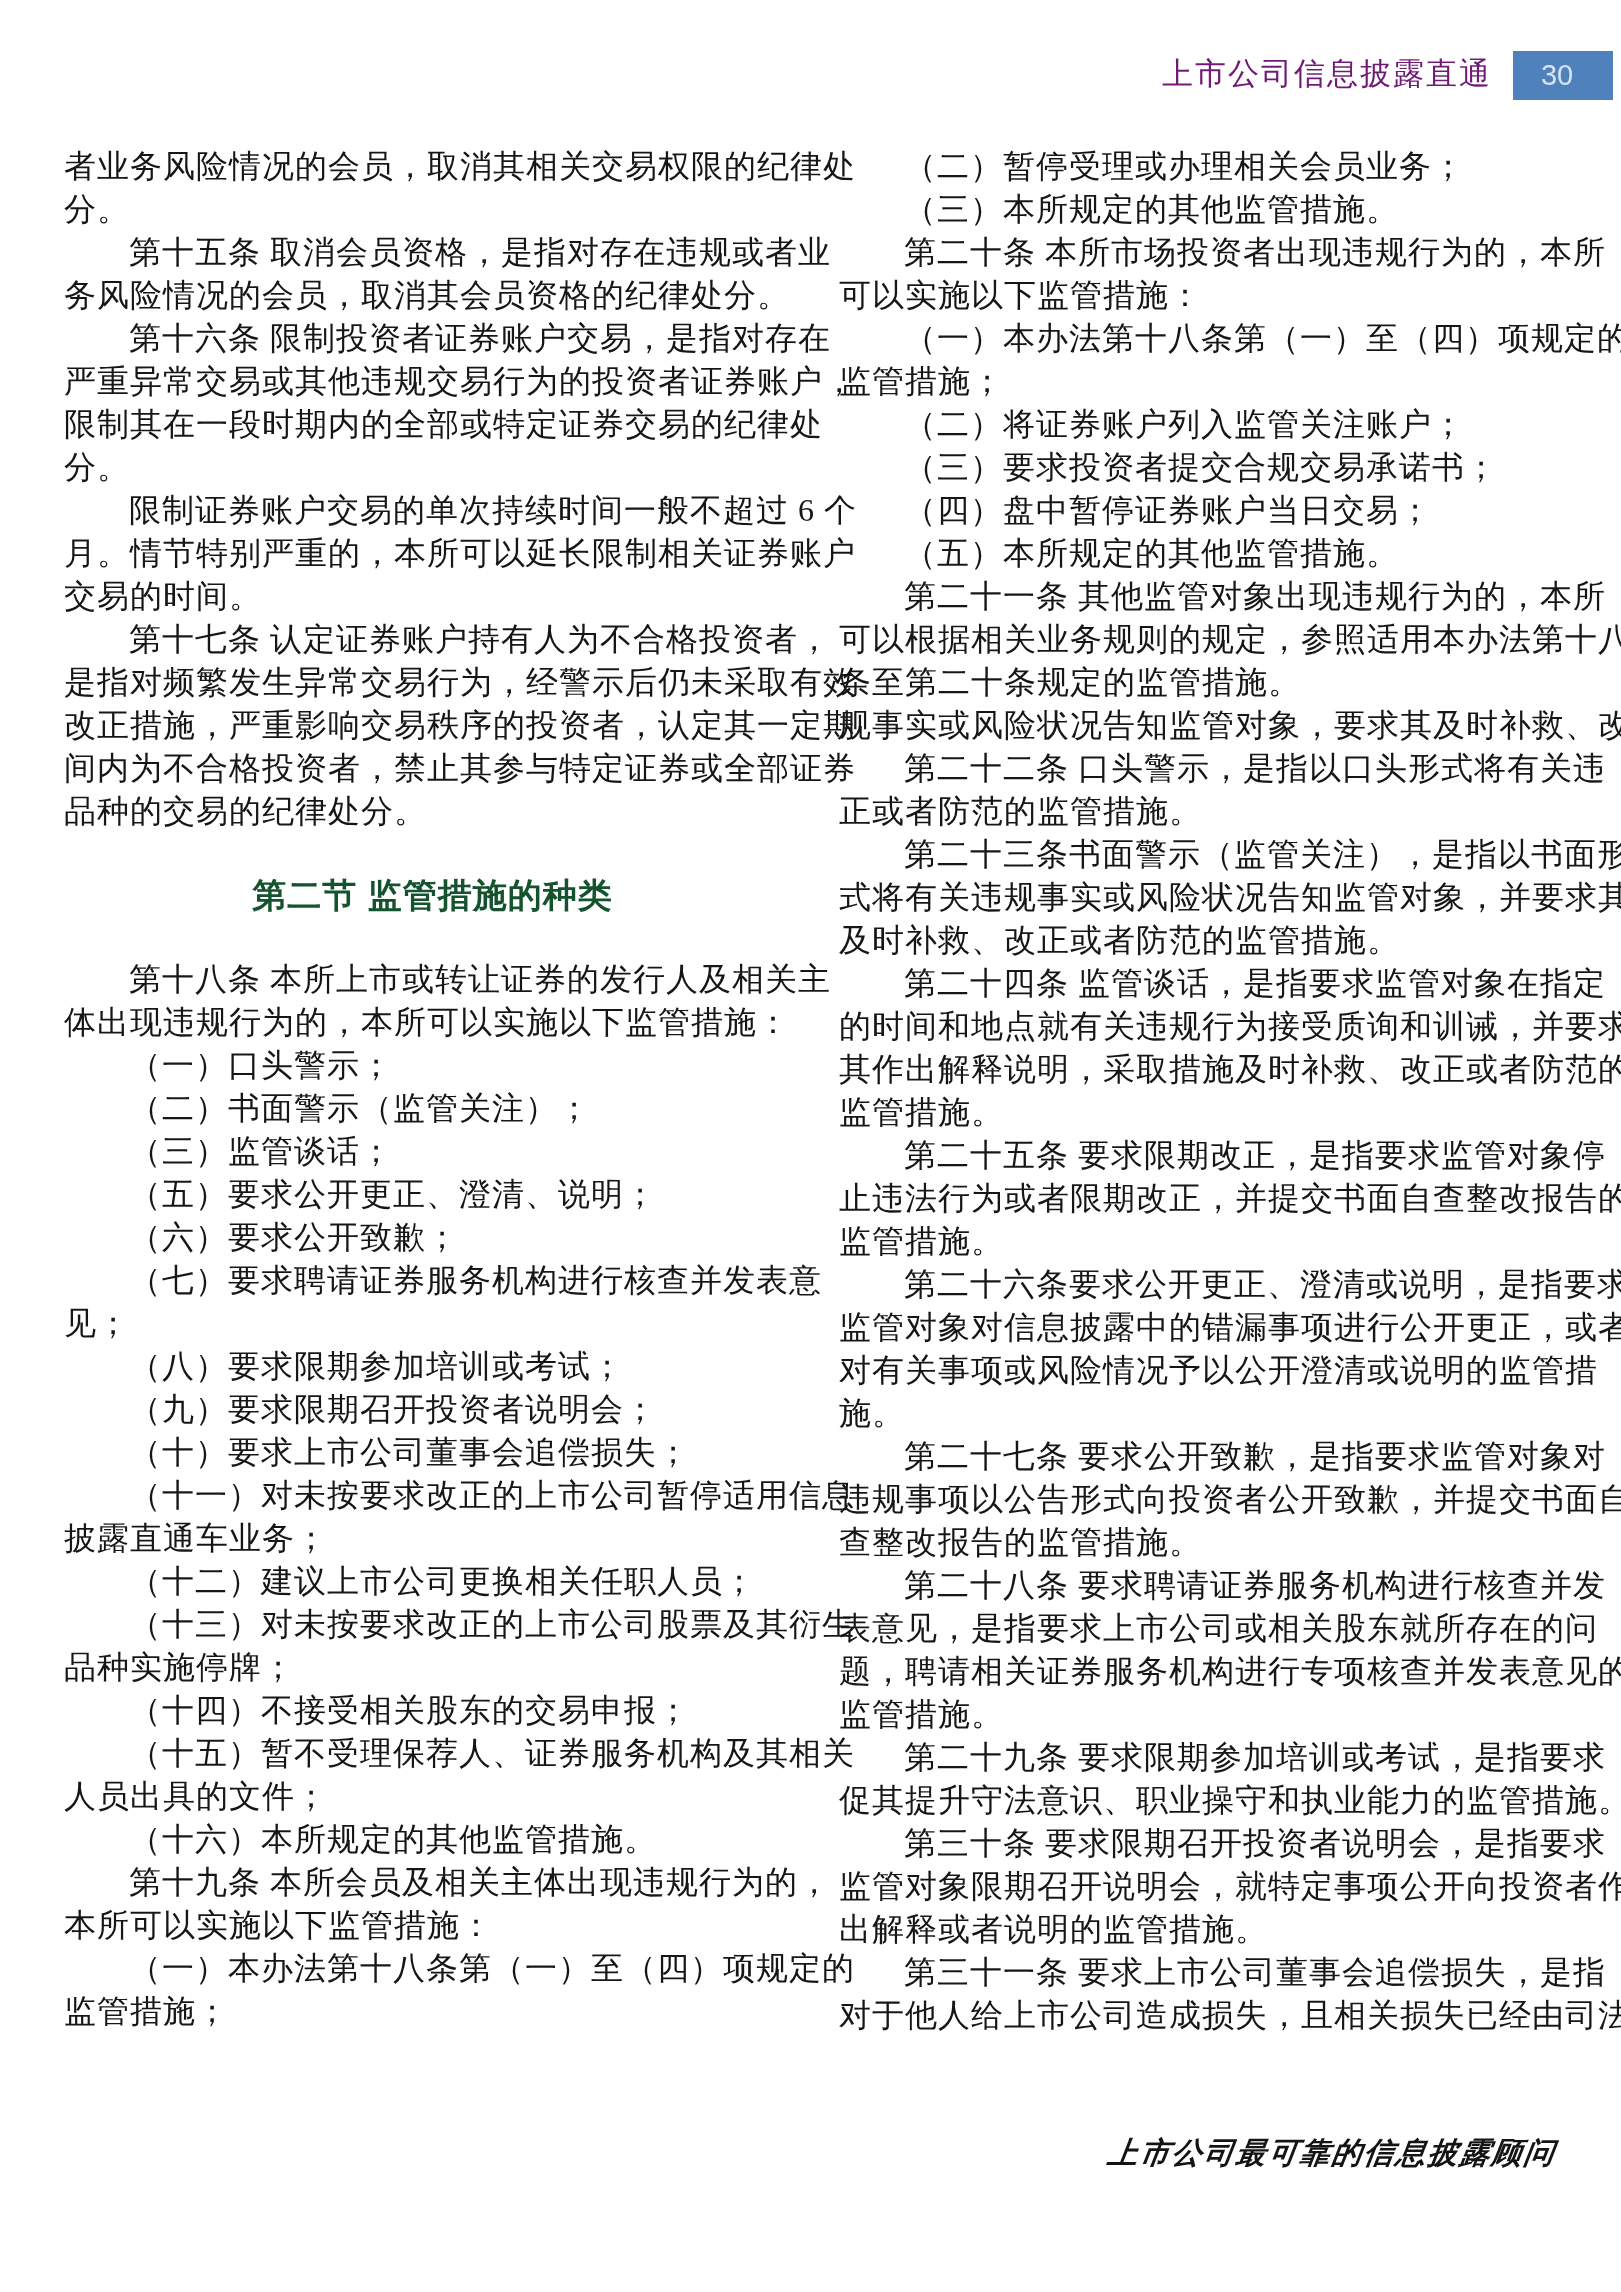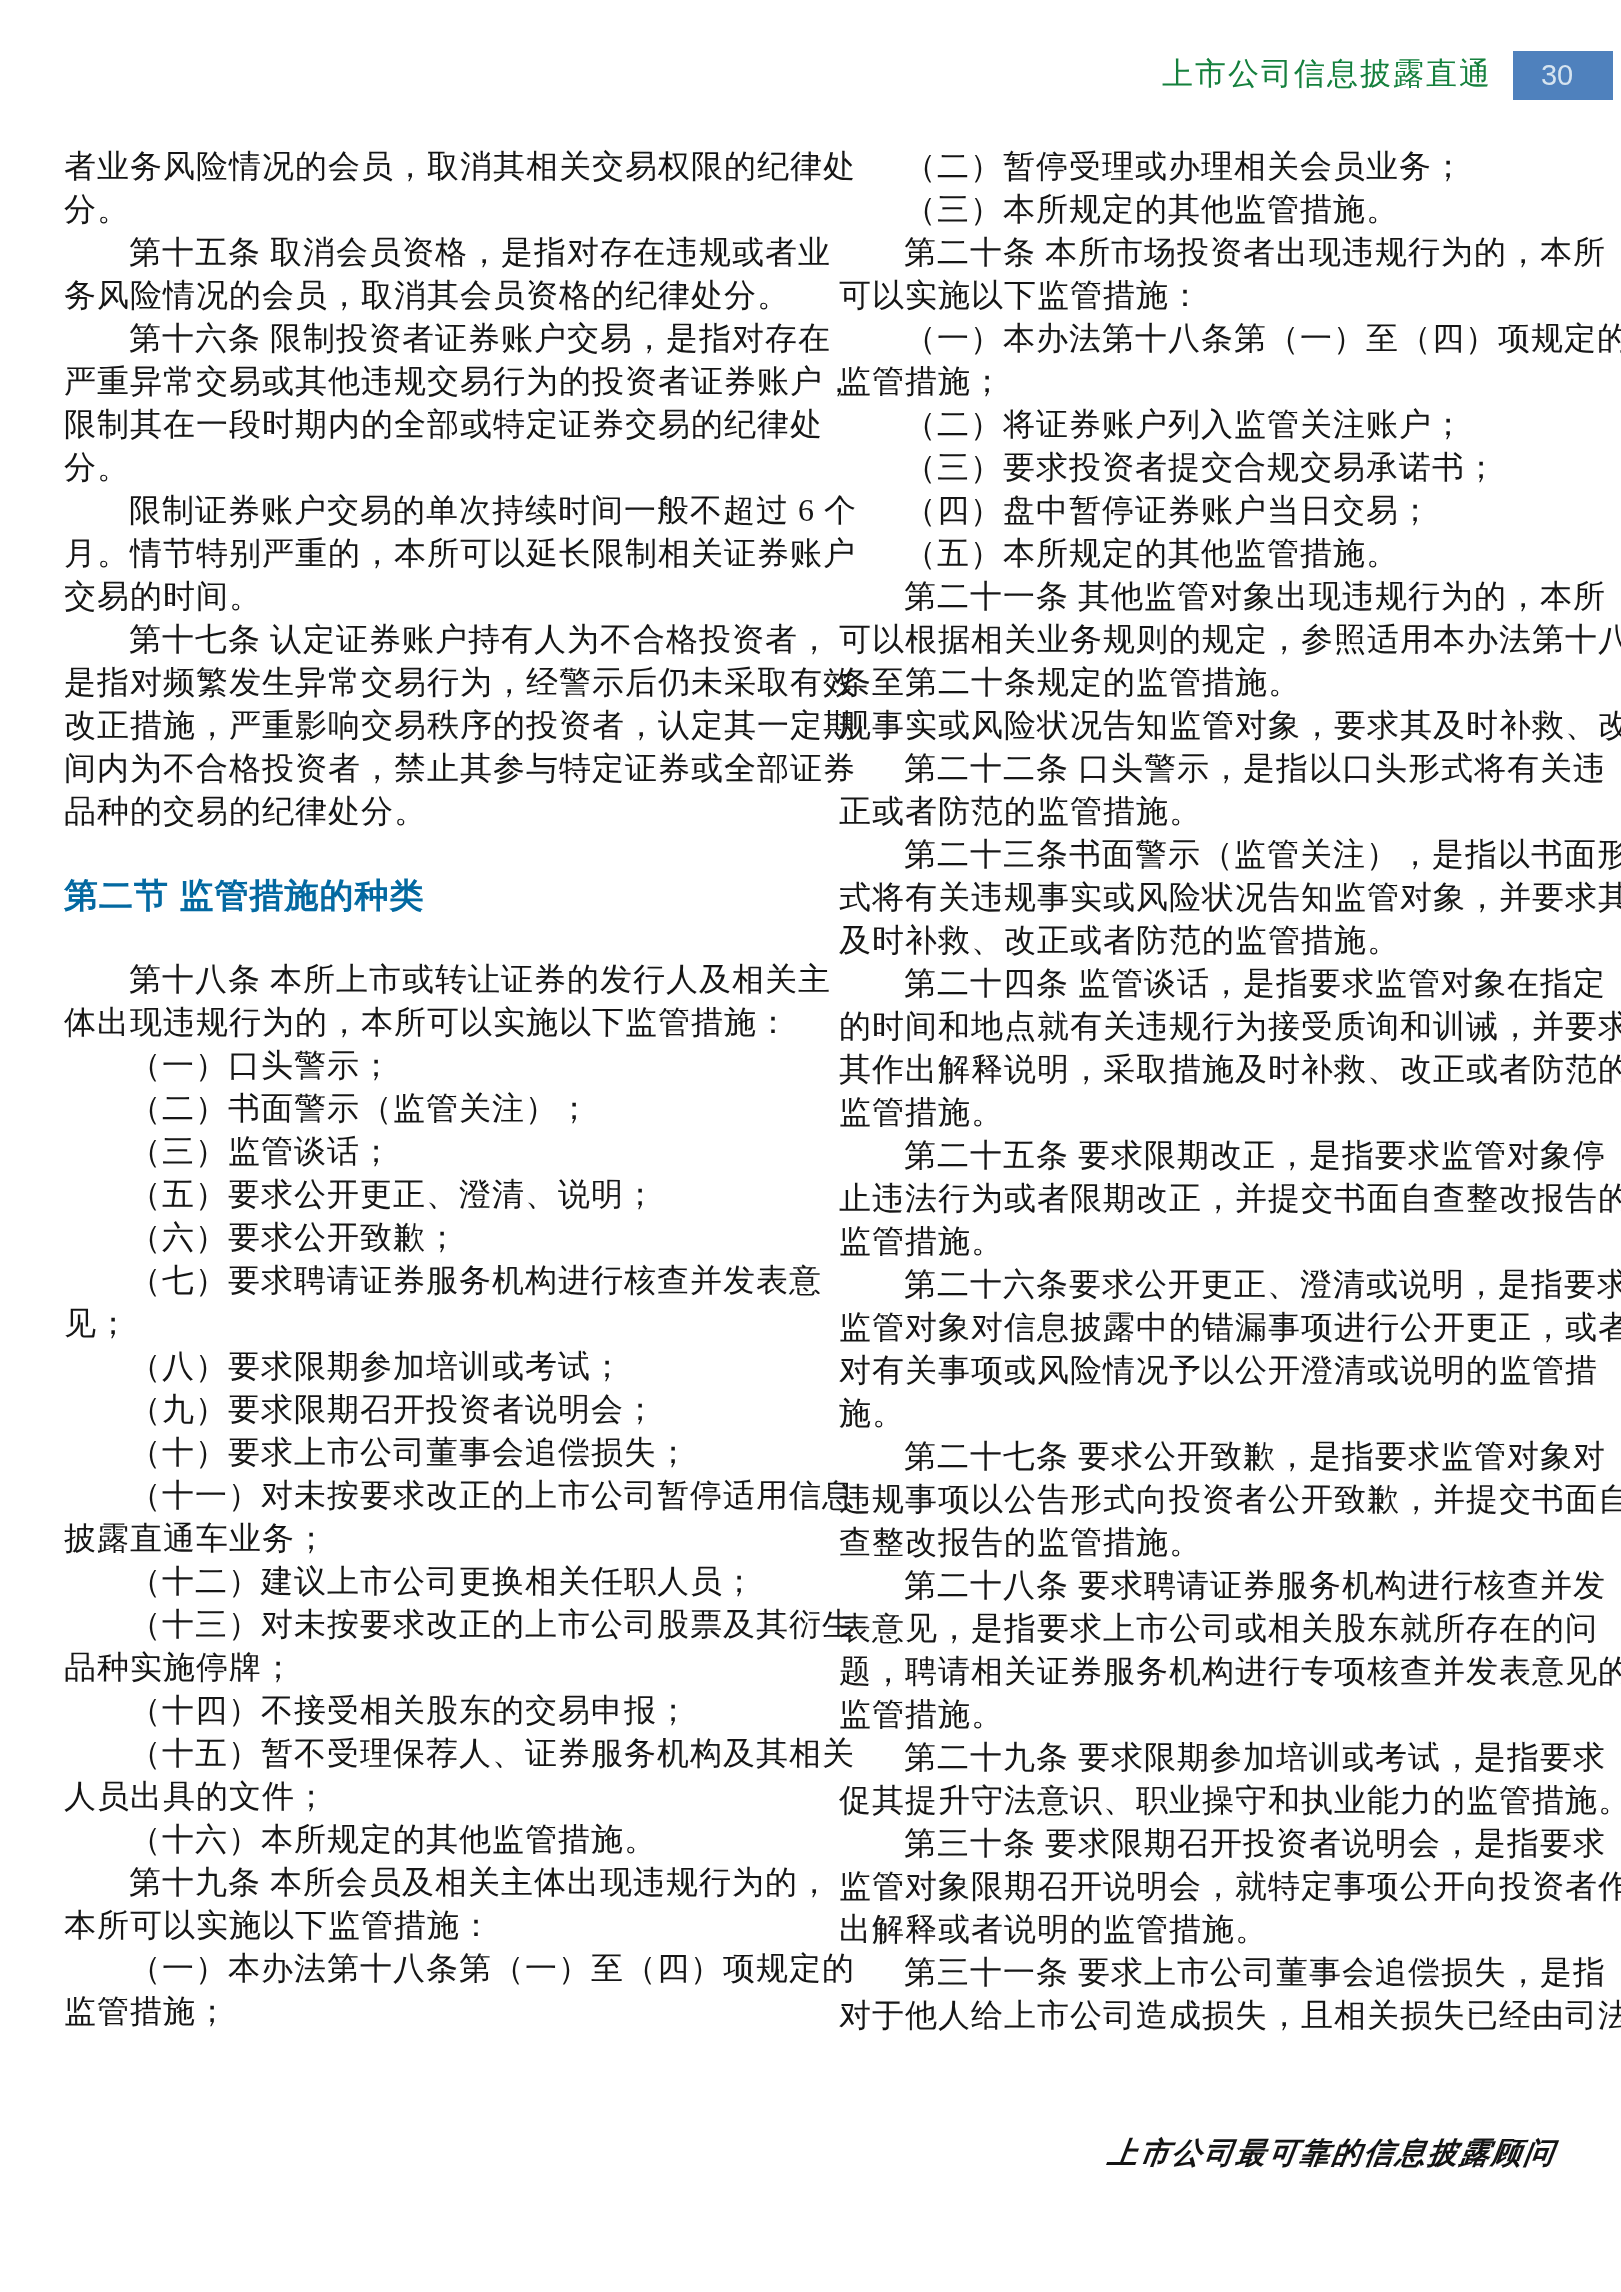--- a/index.html
+++ b/index.html
@@ -13,21 +13,21 @@
     overflow: hidden;
   }
 
   
   .header-title {
     position: absolute;
     top: 53px;
     right: 129px;
     font-size: 31px;
     letter-spacing: 2px;
-    color: #15803d;
+    color: #701a75;
     white-space: nowrap;
     font-family: Liberation Serif, serif;
   }
   .page-number-box {
     position: absolute;
     top: 51px;
     right: 8px;
     width: 100px;
     height: 49px;
     background: #4f81bd;
@@ -56,26 +56,26 @@
   .column.right { left: 839px; }
 
   .line {
     white-space: nowrap;
     height: 43px;
   }
   .line.indent { padding-left: 65px; }
 
   .section-heading {
     margin: 41px 0 41px 0;
-    text-align: left;
+    text-align: center;
     font-family: "Liberation Sans", sans-serif;
     font-weight: bold;
     font-size: 34px;
     line-height: 43px;
-    color: #0369a1;
+    color: #14532d;
     letter-spacing: 1px;
   }
 
   
   .footer {
     position: absolute;
     top: 2133px;
     right: 65px;
     font-size: 30px;
     font-weight: bold;

